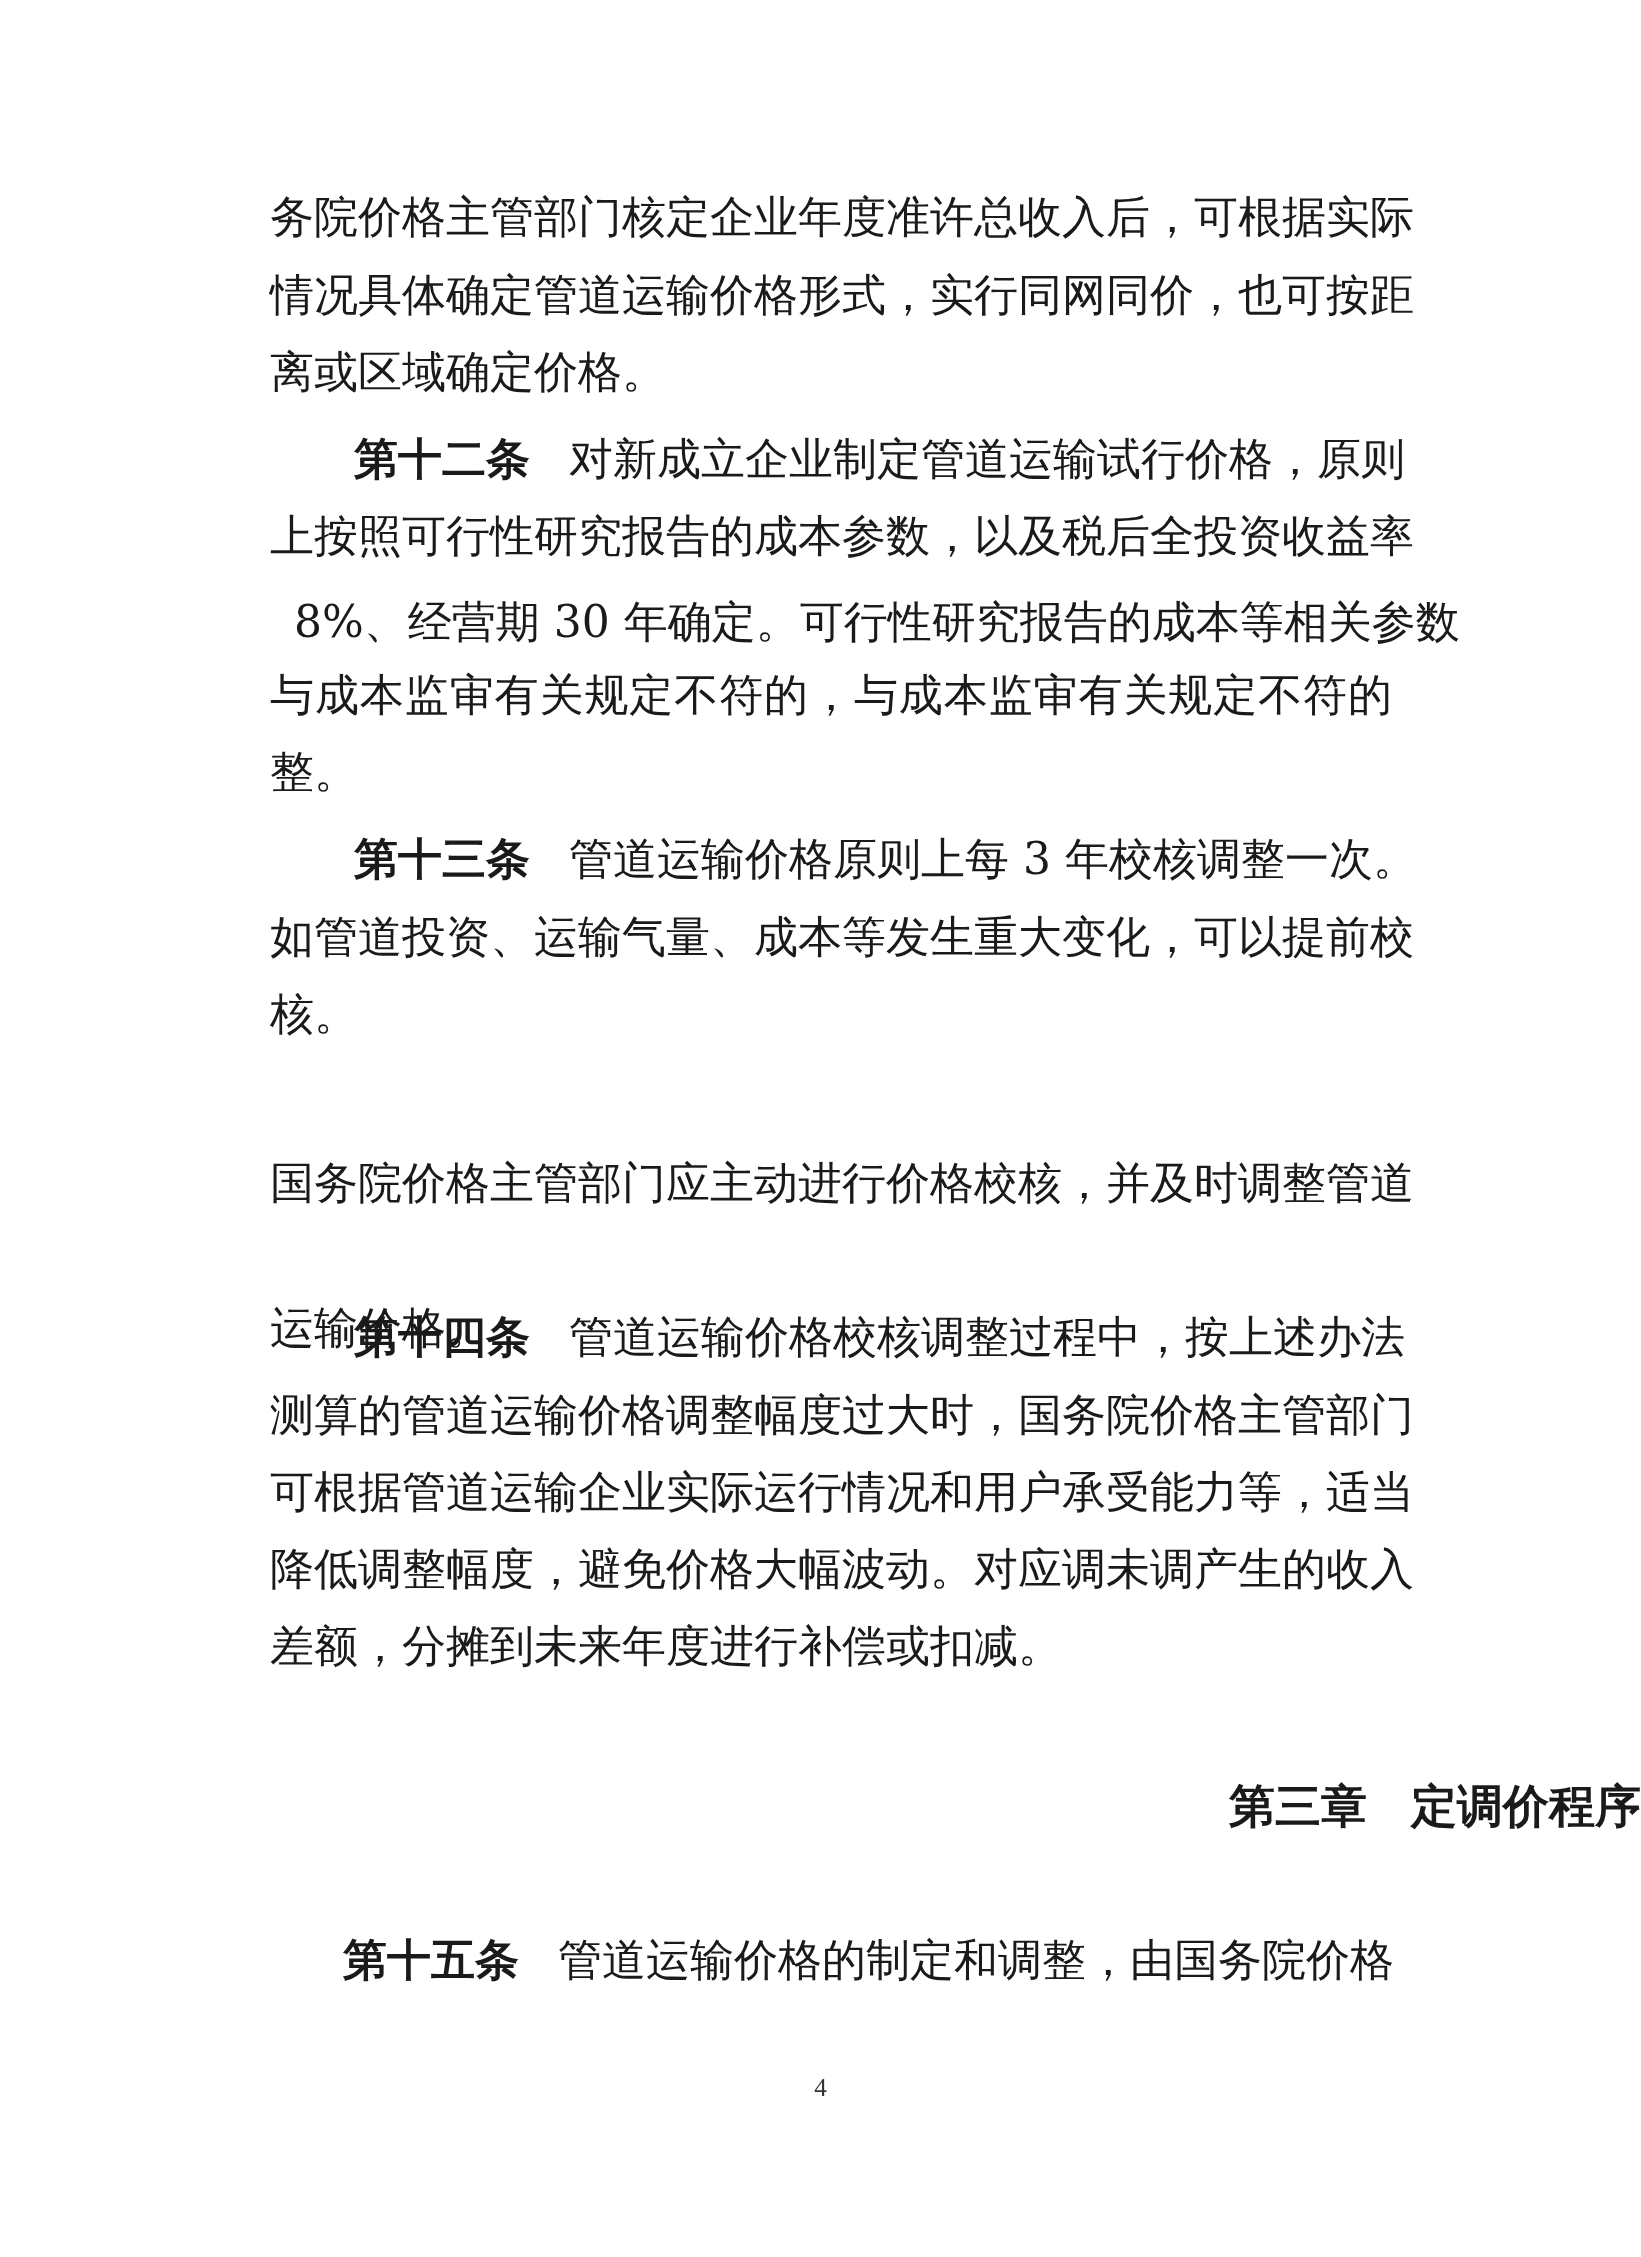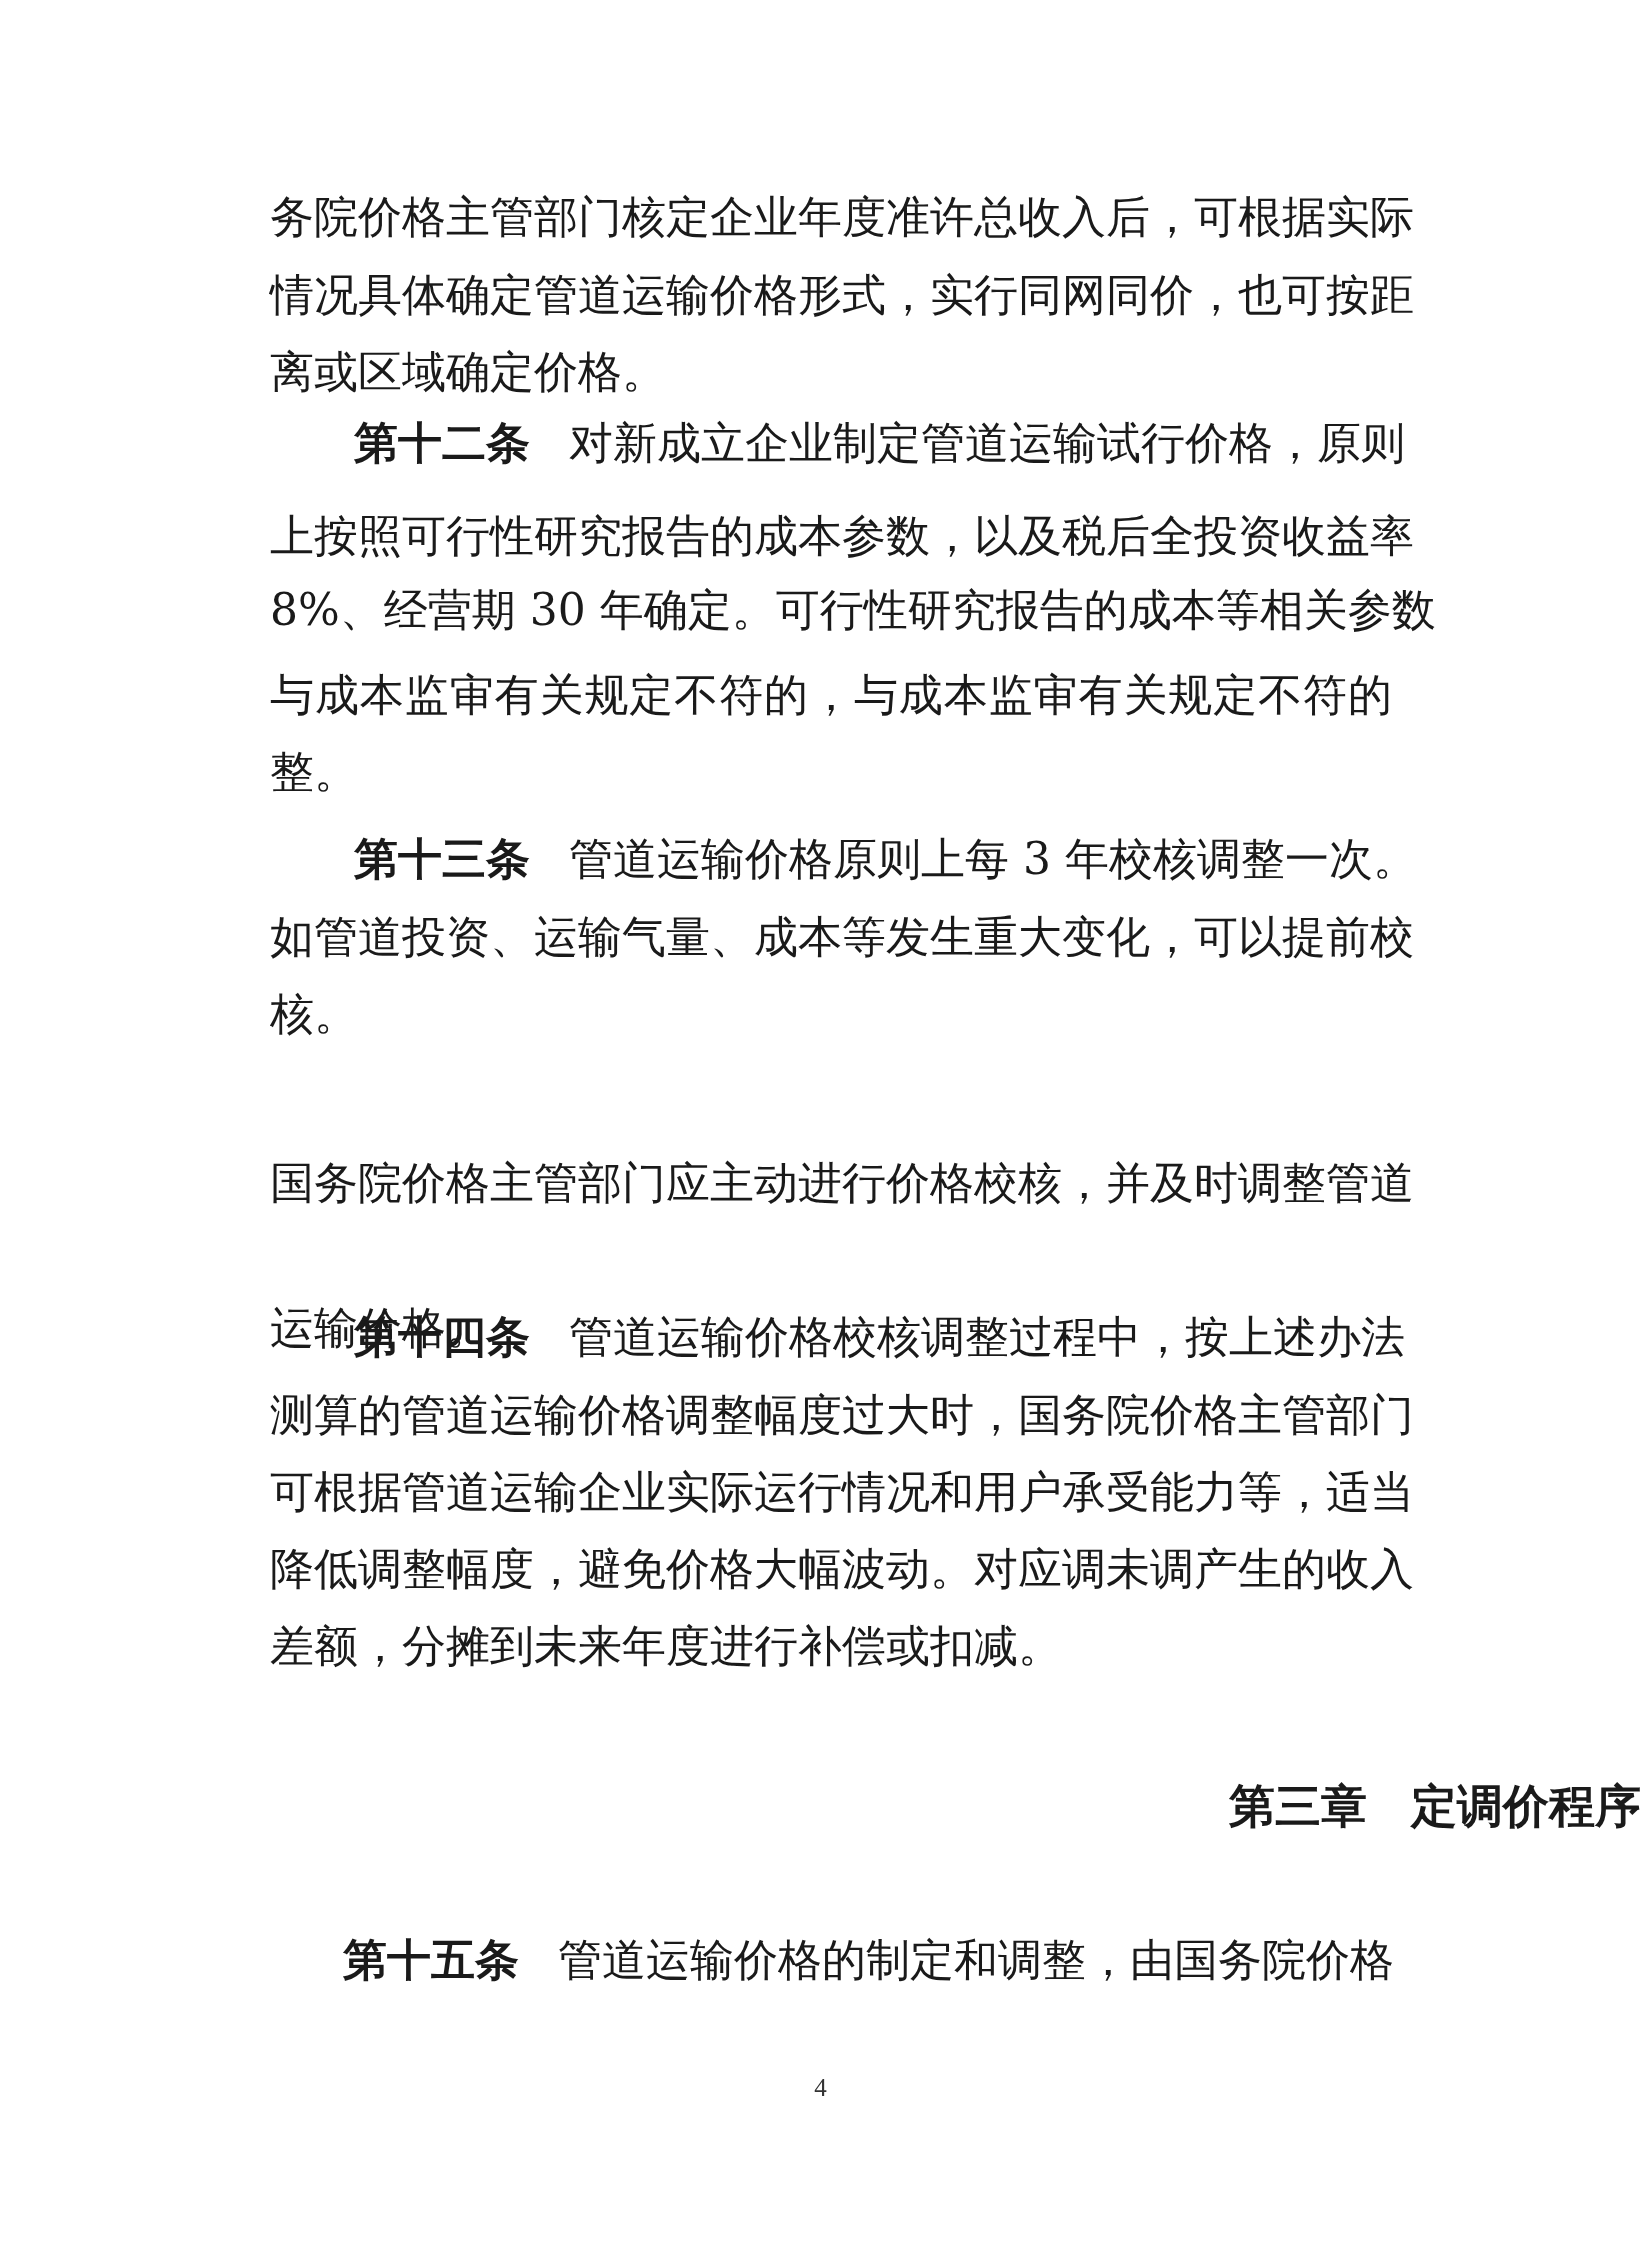--- a/index.html
+++ b/index.html
@@ -18,25 +18,25 @@
   </style>
 </head>
 <body>
 
 <div class="page">
 
   <div class="line" style="top:188px;">务院价格主管部门核定企业年度准许总收入后，可根据实际</div>
   <div class="line" style="top:266px;">情况具体确定管道运输价格形式，实行同网同价，也可按距</div>
   <div class="line last" style="top:343px;">离或区域确定价格。</div>
 
-  <div class="line indent" style="top:414px;">
+  <div class="line indent" style="top:430px;">
     <span class="art-label">第十二条</span><span>对新成立企业制定管道运输试行价格，原则</span>
   </div>
   <div class="line" style="top:507px;">上按照可行性研究报告的成本参数，以及税后全投资收益率</div>
-  <div class="line" style="top:581px;">8%、经营期 30 年确定。可行性研究报告的成本等相关参数</div>
+  <div class="line" style="top:593px;margin-left:24px;">8%、经营期 30 年确定。可行性研究报告的成本等相关参数</div>
   <div class="line" style="top:666px;">与成本监审有关规定不符的，与成本监审有关规定不符的</div>
   <div class="line last" style="top:743px;">整。</div>
 
   <div class="line indent" style="top:830px;">
     <span class="art-label">第十三条</span><span>管道运输价格原则上每 3 年校核调整一次。</span>
   </div>
   <div class="line" style="top:908px;">如管道投资、运输气量、成本等发生重大变化，可以提前校</div>
   <div class="line last" style="top:985px;">核。</div>
 
   <div class="line" style="top:1154px;">国务院价格主管部门应主动进行价格校核，并及时调整管道</div>

